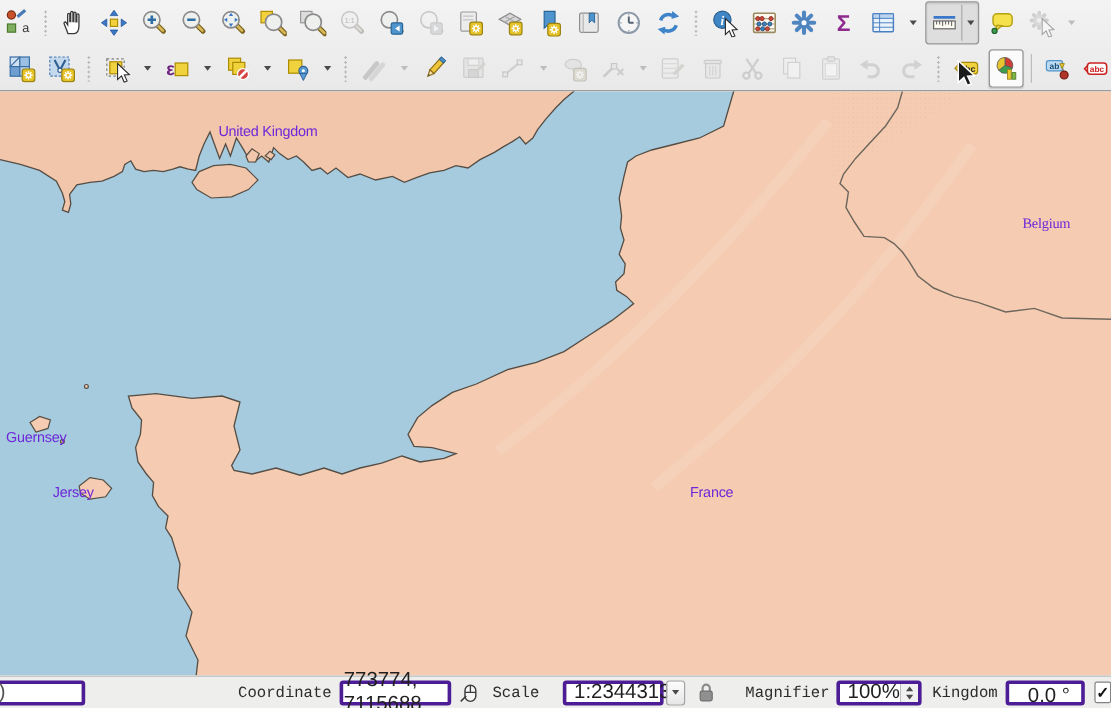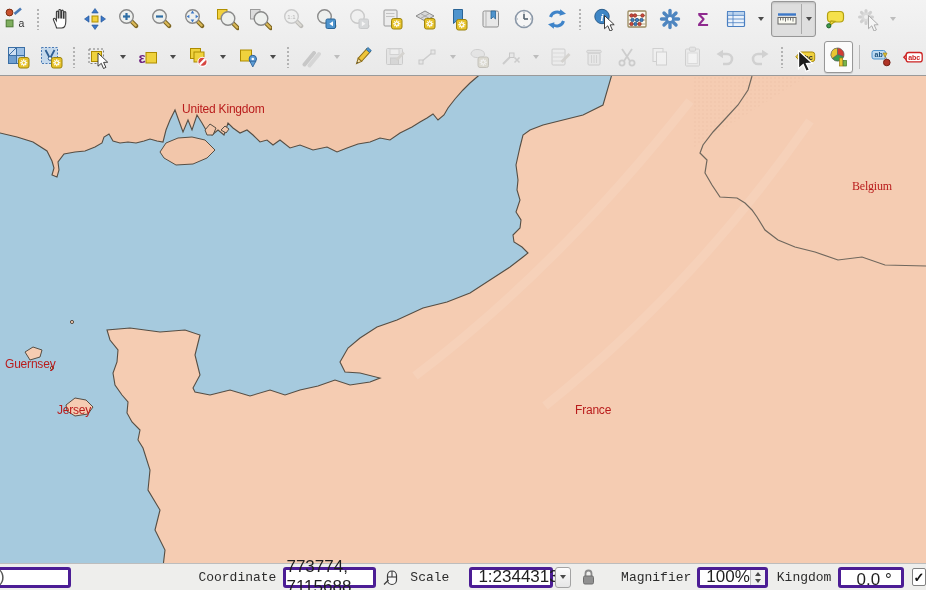--- a/index.html
+++ b/index.html
@@ -23,21 +23,21 @@
   .tri.up{border-top:none;border-bottom:4.5px solid #4a4a4a;}
   .dis svg{opacity:.38;filter:grayscale(.85);}
   .ab.dis .tri{border-top-color:#bdbdbd;}
   .handle{width:4px;height:22px;margin:0 3px;flex:0 0 auto;
           background-image:radial-gradient(circle,#b3b3b3 34%,transparent 40%);
           background-size:4px 4px;background-repeat:repeat-y;}
   .vsep{width:0;height:24px;border-left:1px solid #bcbcbc;margin:0 2px;flex:0 0 auto;}
   
   .map{position:absolute;top:76px;left:0;width:926px;height:487px;overflow:hidden;}
   .map svg{position:absolute;left:0;top:0;}
-  .maplabel{position:absolute;font-size:12px;color:#b91c1c;white-space:nowrap;letter-spacing:-.2px;}
+  .maplabel{position:absolute;font-size:12px;color:#6d28d9;white-space:nowrap;letter-spacing:-.2px;}
   .stipple{position:absolute;left:693px;top:0;width:115px;height:72px;opacity:.22;
            background-image:radial-gradient(circle,#b98a66 22%,transparent 26%);
            background-size:4px 4px;clip-path:polygon(0 0,100% 0,0 100%);}
   
   .status{position:absolute;left:0;bottom:0;width:926px;height:27px;background:#eeeeec;
           border-top:1px solid #bdbdbd;display:flex;align-items:center;box-sizing:border-box;
           font-size:13px;color:#2c2c2c;}
   .field{height:21px;background:#fff;border:3px solid #4c1d95;border-radius:3px;
          display:flex;align-items:center;box-sizing:border-box;font-size:17px;color:#1f1f1f;}
   .lbl{flex:0 0 auto;font-family:Liberation Mono, monospace;}
@@ -582,21 +582,21 @@
         <path d="M66,329 L75,322 86,324 93,331 88,338 75,340 67,335 Z" fill="#f5ccb2"></path>
       </g>
     </svg>
 
     <div class="stipple"></div>
 
     <div class="maplabel" style="left:182px;top:26px;">United Kingdom</div>
     <div class="maplabel" style="left:852px;top:103px;font-family:Liberation Serif, serif;">Belgium</div>
     <div class="maplabel" style="left:575px;top:327px;">France</div>
     <div class="maplabel" style="left:5px;top:281px;text-align:right;">Guernsey</div>
-    <div class="maplabel" style="left:57px;top:327px;text-align:center;">Jersey</div>
+    <div class="maplabel" style="left:44px;top:327px;text-align:center;">Jersey</div>
   </div>
 
   <div class="status">
     <div class="field" style="width:101px;margin-left:-8px;padding-left:4px;color:#555;">
       <span>)</span>
     </div>
 
     <span class="lbl" style="margin-left:127px;">Coordinate</span>
     <div class="field" style="width:120px;margin-left:7px;justify-content:center;">
       <span>773774, 7115688</span>

